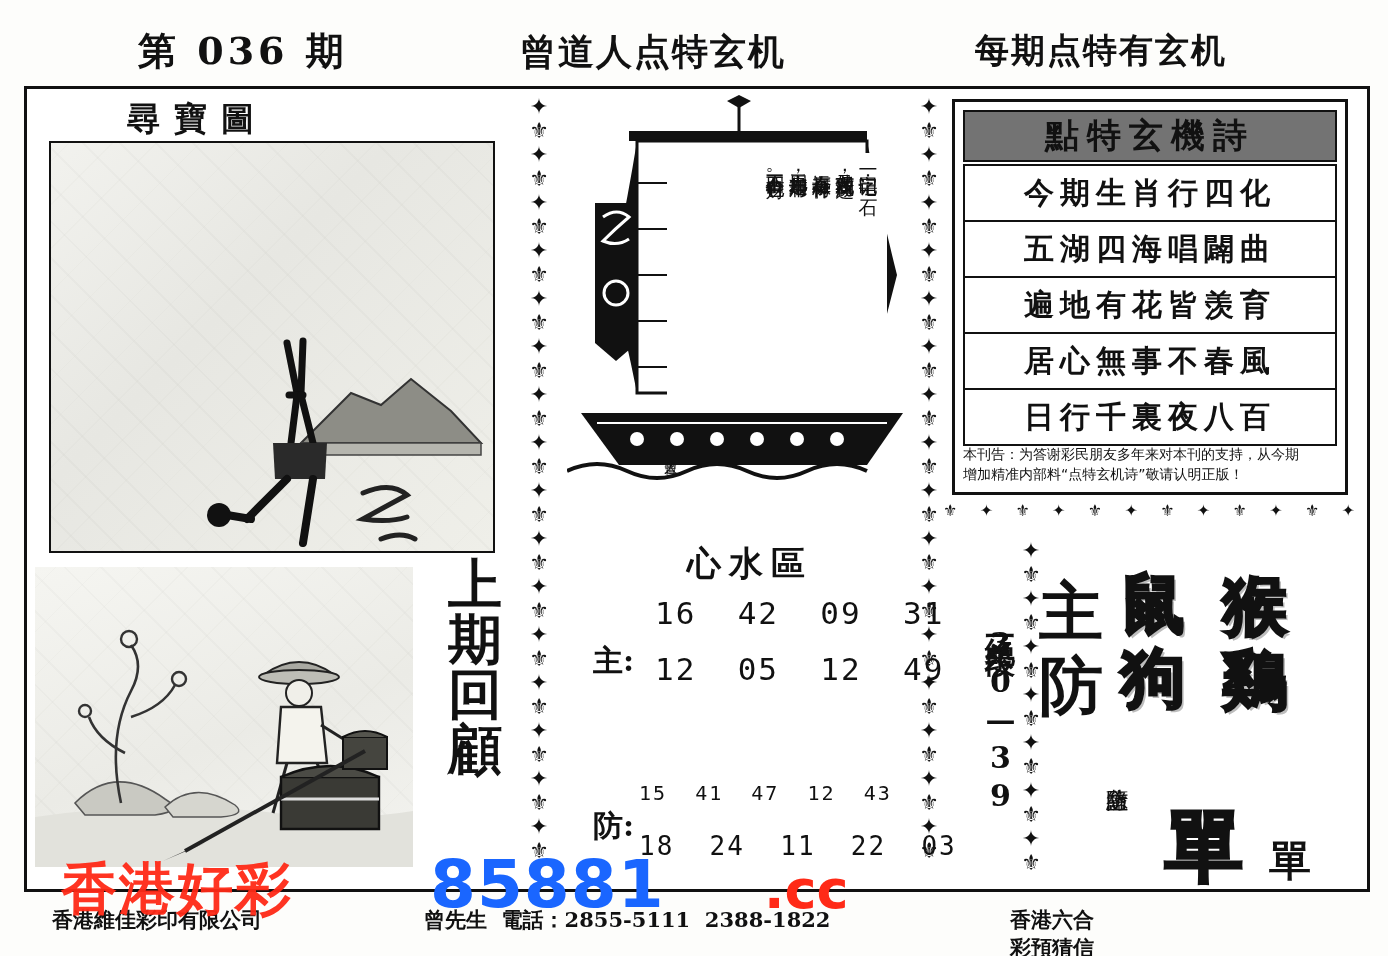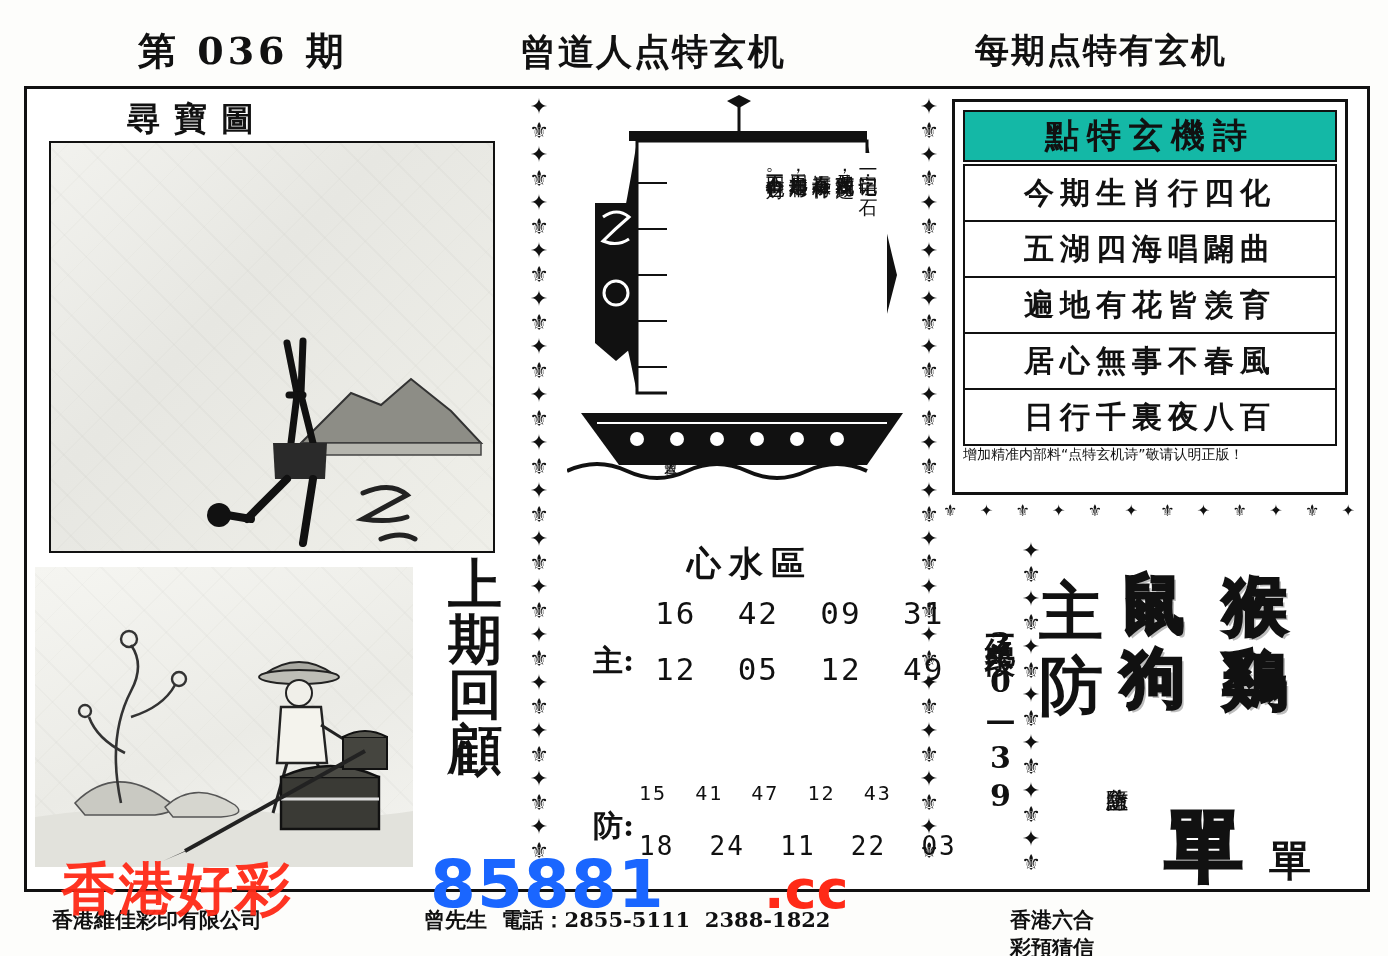--- a/index.html
+++ b/index.html
@@ -67,21 +67,21 @@
   .nr3{left:72px;top:240px;font-size:20px;}
   .nr4{left:72px;top:290px;font-size:26px;}
 
   
   .jue{position:absolute;left:945px;top:466px;width:44px;font-size:30px;font-weight:bold;line-height:1.05;
        font-family:"DejaVu Serif","Liberation Serif",serif;text-align:center;
        writing-mode:vertical-rl;text-orientation:upright;height:320px;letter-spacing:3px;}
 
   
   .pbox{position:absolute;left:925px;top:10px;width:390px;height:390px;border:3px solid #111;background:#fff;}
-  .pbox-head{position:absolute;left:8px;top:8px;width:370px;height:48px;border:2px solid #111;background:#14b8a6;
+  .pbox-head{position:absolute;left:8px;top:8px;width:370px;height:48px;border:2px solid #111;background:#737373;
      display:flex;align-items:center;justify-content:center;}
   .pbox-head span{font-size:34px;font-weight:bold;letter-spacing:8px;font-family:"DejaVu Serif","Liberation Serif",serif;}
   .pline{position:absolute;left:8px;width:370px;height:54px;border:2px solid #111;display:flex;align-items:center;justify-content:center;}
   .pline span{font-size:30px;font-weight:bold;letter-spacing:6px;font-family:"DejaVu Serif","Liberation Serif",serif;}
   .note{position:absolute;left:8px;top:342px;width:374px;font-size:14px;line-height:1.45;
      font-family:"DejaVu Sans","Liberation Sans",sans-serif;}
 
   
   .zod{position:absolute;left:1010px;top:470px;width:310px;height:320px;}
   .zchar{position:absolute;font-size:64px;font-weight:bold;font-family:"DejaVu Serif","Liberation Serif",serif;
@@ -377,20 +377,21 @@
       <div class="pline" style="top:174px;">
         <span>遍地有花皆羡育</span>
       </div>
       <div class="pline" style="top:230px;">
         <span>居心無事不春風</span>
       </div>
       <div class="pline" style="top:286px;">
         <span>日行千裏夜八百</span>
       </div>
       <div class="note">
+        <div>本刊告：为答谢彩民朋友多年来对本刊的支持，从今期</div>
         <div>增加精准内部料“点特玄机诗”敬请认明正版！</div>
       </div>
     </div>
 
     <div class="zod">
       <div class="zsolid" style="left:2px;top:10px;">主</div>
       <div class="zchar" style="left:84px;top:2px;">鼠</div>
       <div class="zchar" style="left:186px;top:4px;">猴</div>
       <div class="zsolid" style="left:2px;top:84px;">防</div>
       <div class="zchar" style="left:84px;top:76px;">狗</div>

